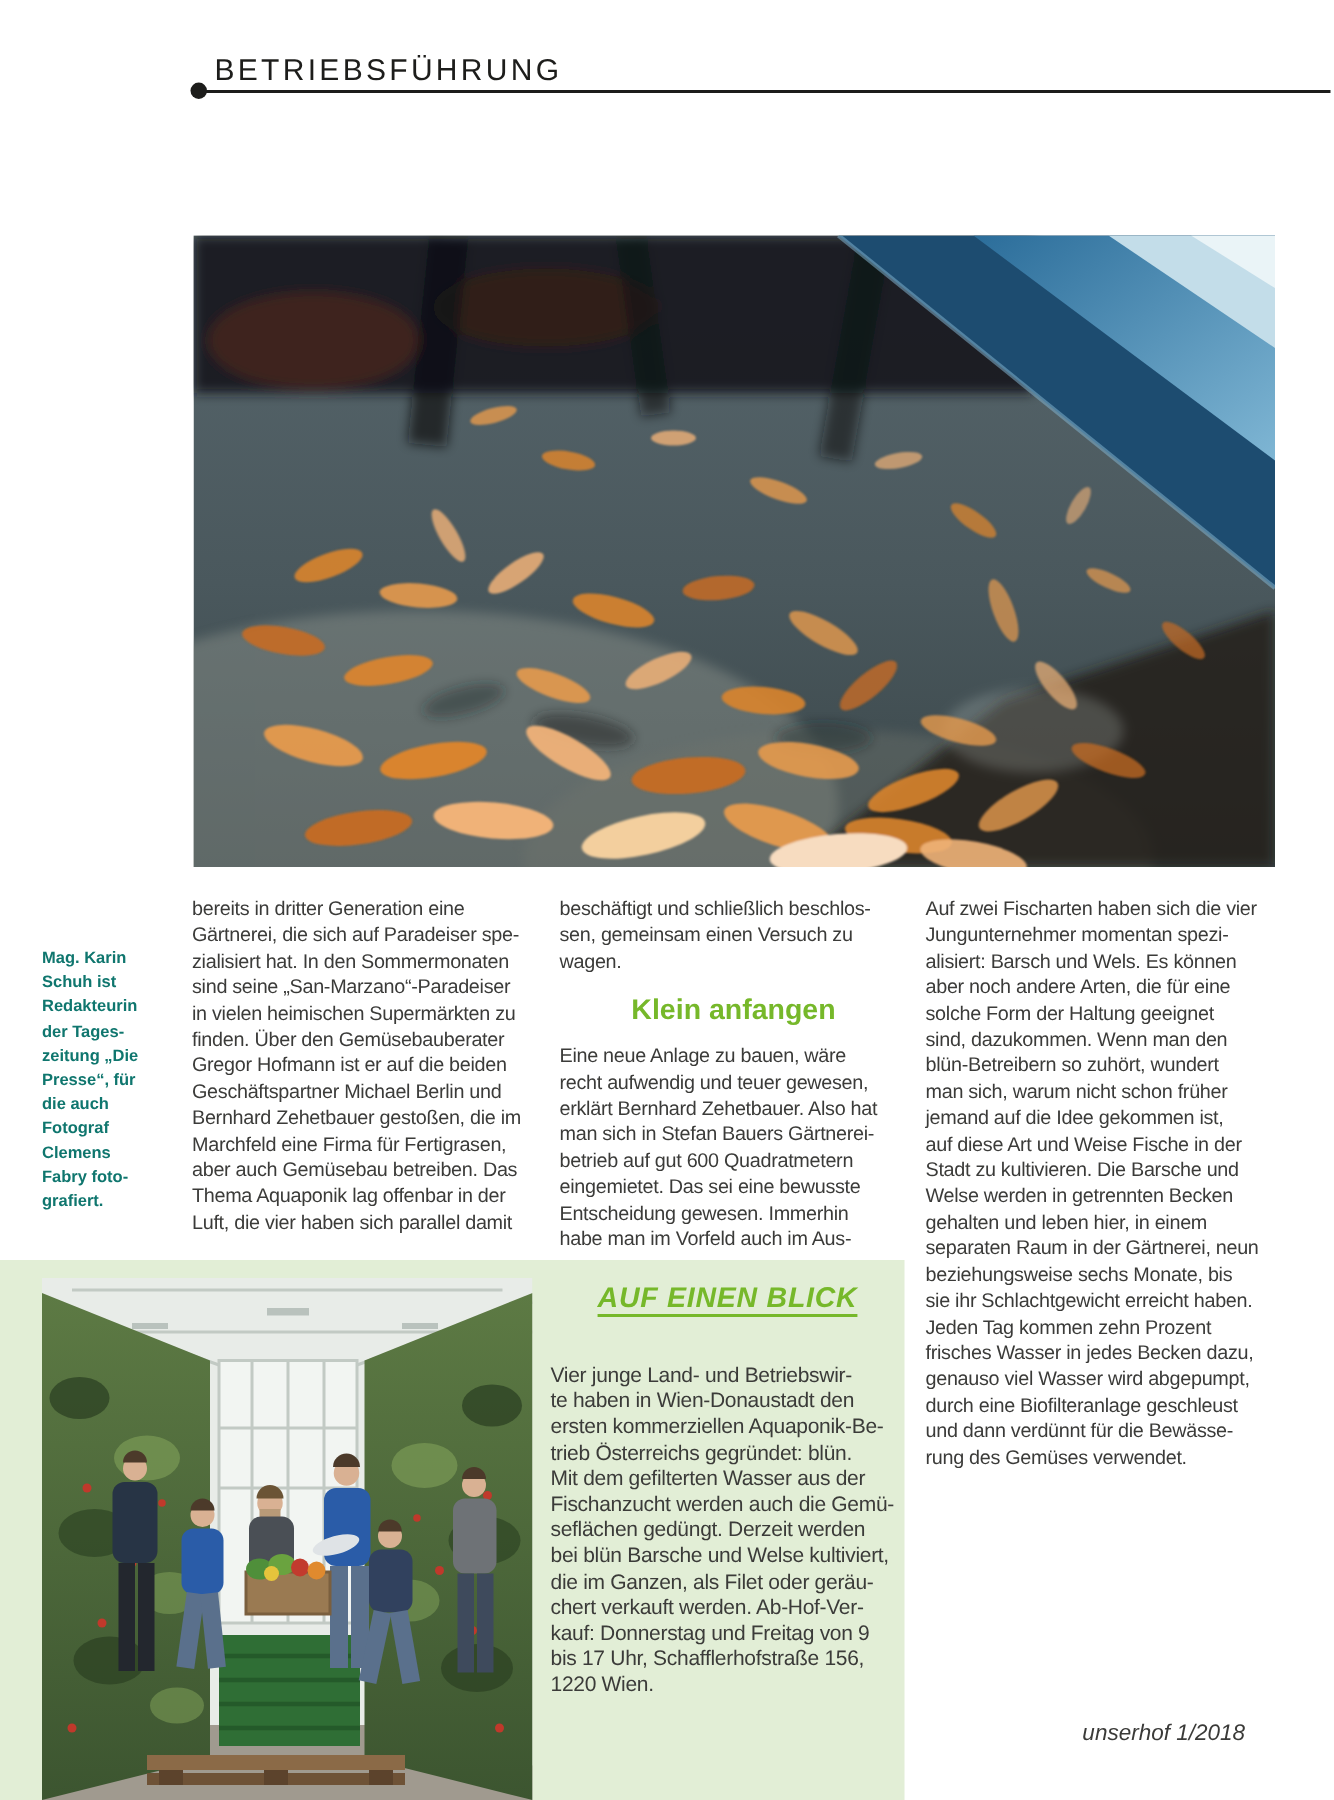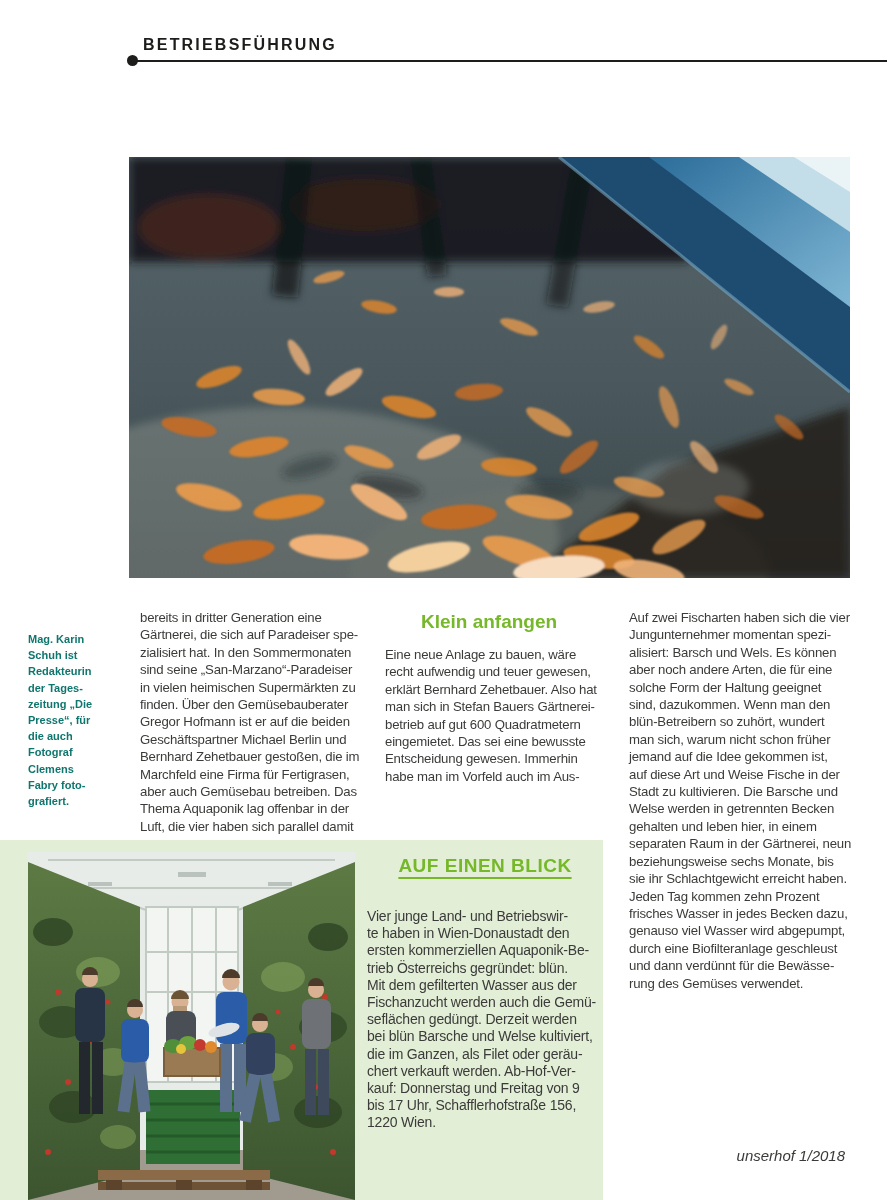--- a/index.html
+++ b/index.html
@@ -1,56 +1,56 @@
 <!DOCTYPE html>
 <html lang="de"><head>
 <meta charset="utf-8">
 <style>
   html,body{margin:0;padding:0;background:#ffffff;}
   .page{position:relative;width:889px;height:1200px;background:#ffffff;overflow:hidden;
         font-family:"Liberation Sans",sans-serif;color:#3b3b39;}
 
   
-  .kicker{position:absolute;left:143px;top:36px;font-size:16px;letter-spacing:2.2px;
-          color:#1d1d1b;font-weight:700;}
+  .kicker{position:absolute;left:143px;top:36px;font-size:20px;letter-spacing:2.2px;
+          color:#1d1d1b;font-weight:400;}
   .rule{position:absolute;left:128px;top:60px;width:759px;height:2px;background:#1d1d1b;}
   .rule-dot{position:absolute;left:127px;top:55px;width:11px;height:11px;border-radius:50%;background:#1d1d1b;}
 
   
   .photo-fish{position:absolute;left:129px;top:157px;width:721px;height:421px;}
   .photo-fish svg{display:block;width:100%;height:100%;}
 
   
   .margin-note{position:absolute;left:28px;top:631px;width:100px;font-size:11px;font-weight:bold;
                color:#0f766e;line-height:16.2px;white-space:pre;}
 
   
   .col{position:absolute;top:597px;width:232px;font-size:13.2px;line-height:17.4px;
        letter-spacing:-0.2px;color:#3b3b39;}
   .col1{left:128px;}
   .col2{left:373px;}
   .col3{left:617px;}
-  .body-text{white-space:pre;margin:12px;}
+  .body-text{white-space:pre;margin:0;}
   .green-head{font-size:19px;font-weight:bold;color:#76b82a;text-align:center;
               line-height:24px;margin:13px 0 9px 0;letter-spacing:0;}
   .col3 .green-head{margin-top:10px;}
 
   
   .info-box{position:absolute;left:0;top:840px;width:603px;height:360px;background:#e2eed6;}
   .team-photo{position:absolute;left:28px;top:12px;width:327px;height:348px;}
   .team-photo svg{display:block;width:100%;height:100%;}
   .box-text{position:absolute;left:367px;top:15px;width:236px;}
   .box-head{font-size:19px;font-weight:bold;color:#76b82a;text-align:center;letter-spacing:0.5px;
             text-decoration:underline;text-decoration-thickness:2px;text-underline-offset:5px;
-            margin:0 0 0 0;}
+            margin:0 0 0 0;font-style:italic;}
   .box-body{margin-top:31px;font-size:14px;line-height:17.2px;letter-spacing:-0.2px;
             color:#3b3b39;white-space:pre;}
 
   
-  .footer{position:absolute;left:617px;top:1147px;width:228px;text-align:right;
+  .footer{position:absolute;left:602px;top:1147px;width:228px;text-align:right;
           font-style:italic;font-size:15px;color:#3a3a38;}
 </style>
 </head>
 <body>
 
 <div class="page">
 
   <div class="kicker">BETRIEBSFÜHRUNG</div>
   <div class="rule-dot"></div>
   <div class="rule"></div>
@@ -173,20 +173,23 @@
 Gregor Hofmann ist er auf die beiden
 Geschäftspartner Michael Berlin und
 Bernhard Zehetbauer gestoßen, die im
 Marchfeld eine Firma für Fertigrasen,
 aber auch Gemüsebau betreiben. Das
 Thema Aquaponik lag offenbar in der
 Luft, die vier haben sich parallel damit</p>
   </div>
 
   <div class="col col2">
+    <p class="body-text">beschäftigt und schließlich beschlos-
+sen, gemeinsam einen Versuch zu
+wagen.</p>
     <div class="green-head">Klein anfangen</div>
     <p class="body-text">Eine neue Anlage zu bauen, wäre
 recht aufwendig und teuer gewesen,
 erklärt Bernhard Zehetbauer. Also hat
 man sich in Stefan Bauers Gärtnerei-
 betrieb auf gut 600 Quadratmetern
 eingemietet. Das sei eine bewusste
 Entscheidung gewesen. Immerhin
 habe man im Vorfeld auch im Aus-</p>
   </div>

